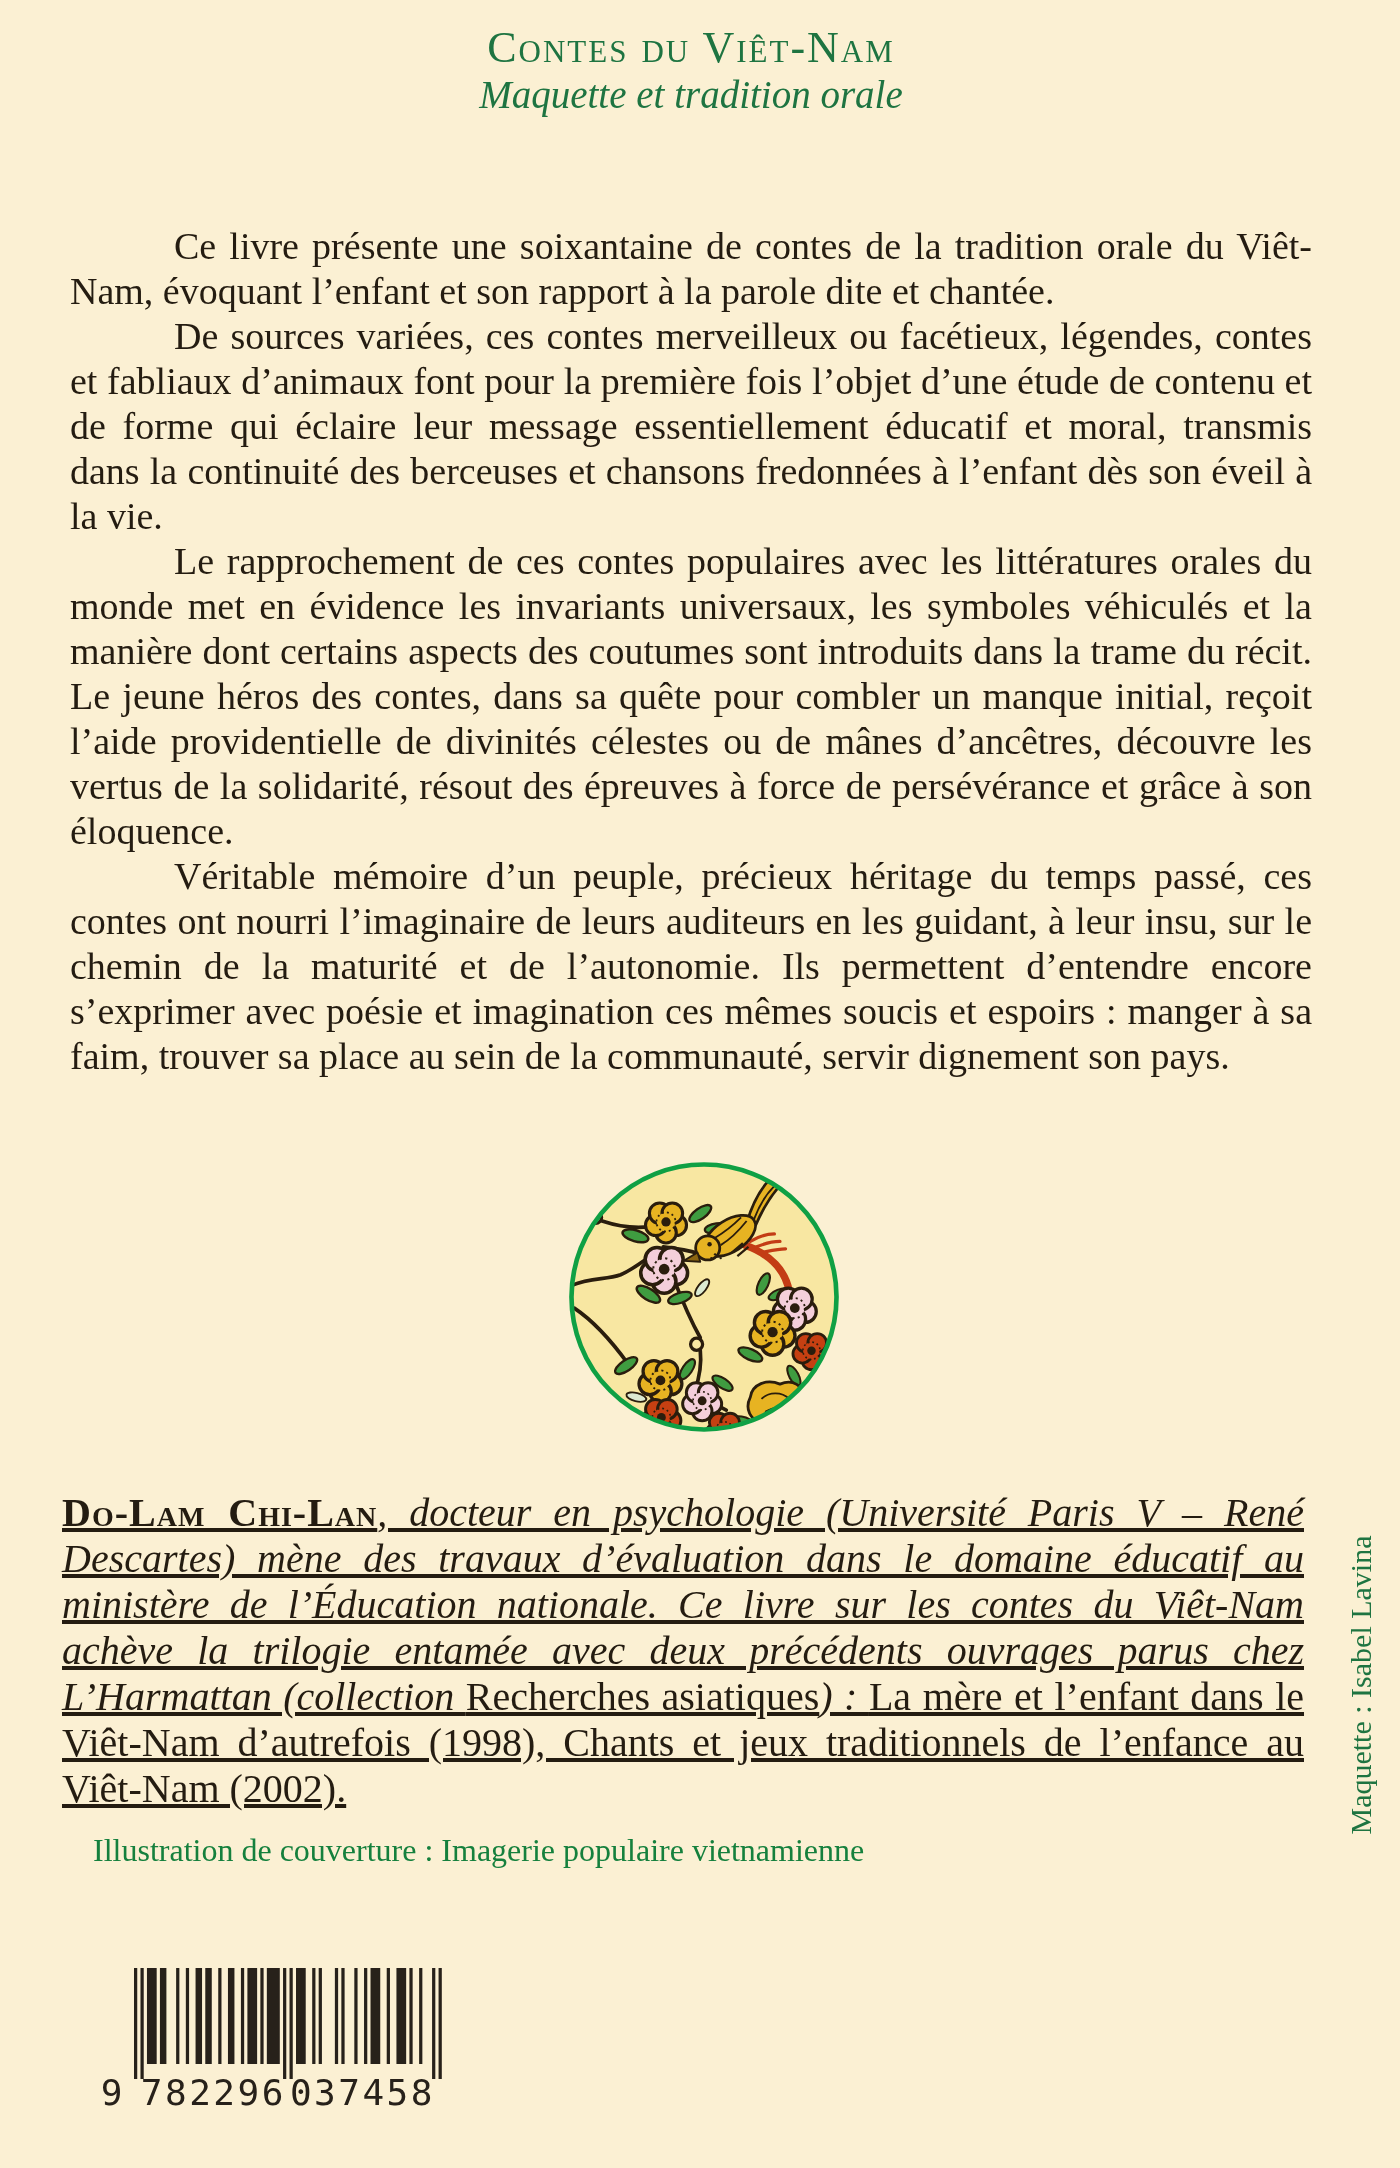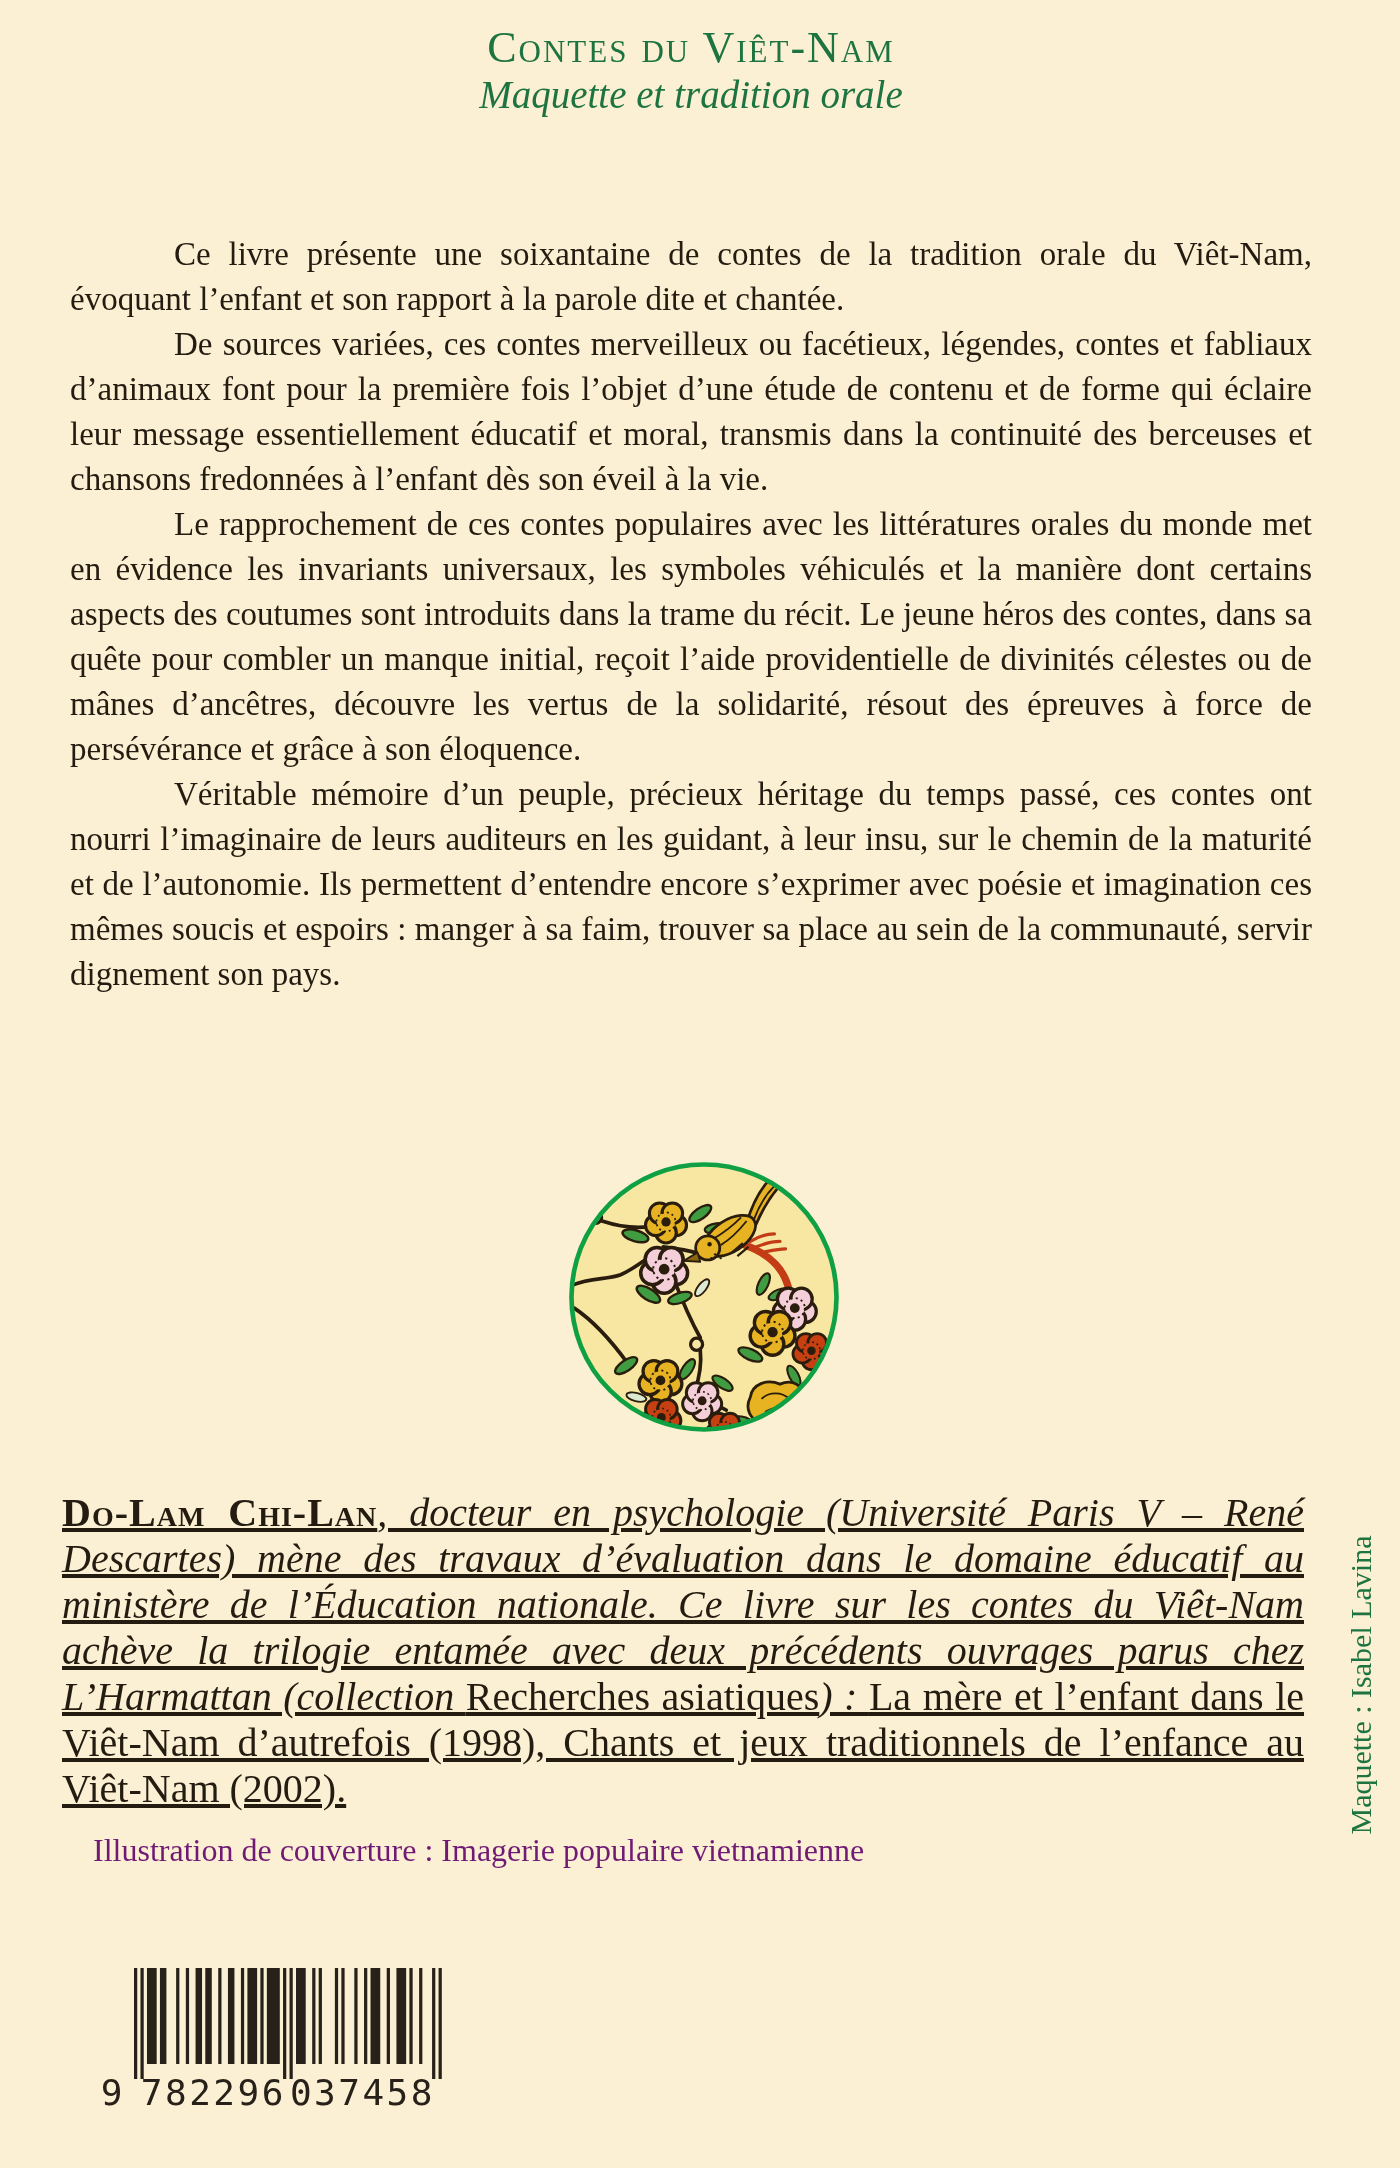--- a/index.html
+++ b/index.html
@@ -12,38 +12,38 @@
   .title-block { position:absolute; left:70px; top:24px; width:1242px; text-align:center; color:#1e7441; }
   .title-block h1 {
     margin:0; font-size:44px; font-weight:normal;
     font-variant:small-caps; letter-spacing:2px; line-height:1.1;
   }
   .title-block h2 {
     margin:2px 0 0 0; font-size:39px; font-weight:normal; font-style:italic; line-height:1.1;
   }
   
   .synopsis {
-    position:absolute; left:70px; top:232px; width:1242px;
-    font-size:33px; line-height:45px; text-align:justify;
+    position:absolute; left:70px; top:224px; width:1242px;
+    font-size:38px; line-height:45px; text-align:justify;
   }
   .synopsis p { margin:0; text-indent:104px; }
   
   .illustration { position:absolute; left:565px; top:1158px; width:278px; height:278px; }
   
   .bio {
     position:absolute; left:62px; top:1490px; width:1242px;
     font-size:40px; line-height:46px; text-align:justify; font-style:italic;text-decoration:underline;
   }
   .bio p { margin:0; }
   .bio .author { font-style:normal; font-weight:bold; font-variant:small-caps; letter-spacing:1px; }
   .bio .rm { font-style:normal; }
   
   .cover-credit {
     position:absolute; left:93px; top:1832px;
-    font-size:32px; color:#701a75;
+    font-size:32px; color:#15803d;
   }
   .maquette {
     position:absolute; left:1344px; top:1858px; width:346px; height:36px;
     transform-origin:0 0; transform:rotate(-90deg);
     font-size:30px; color:#1e7441; text-align:center; white-space:nowrap;
   }
   
   .barcode { position:absolute; left:96px; top:1968px; }
   .bc-digits {
     font-family:"DejaVu Sans Mono", monospace;

